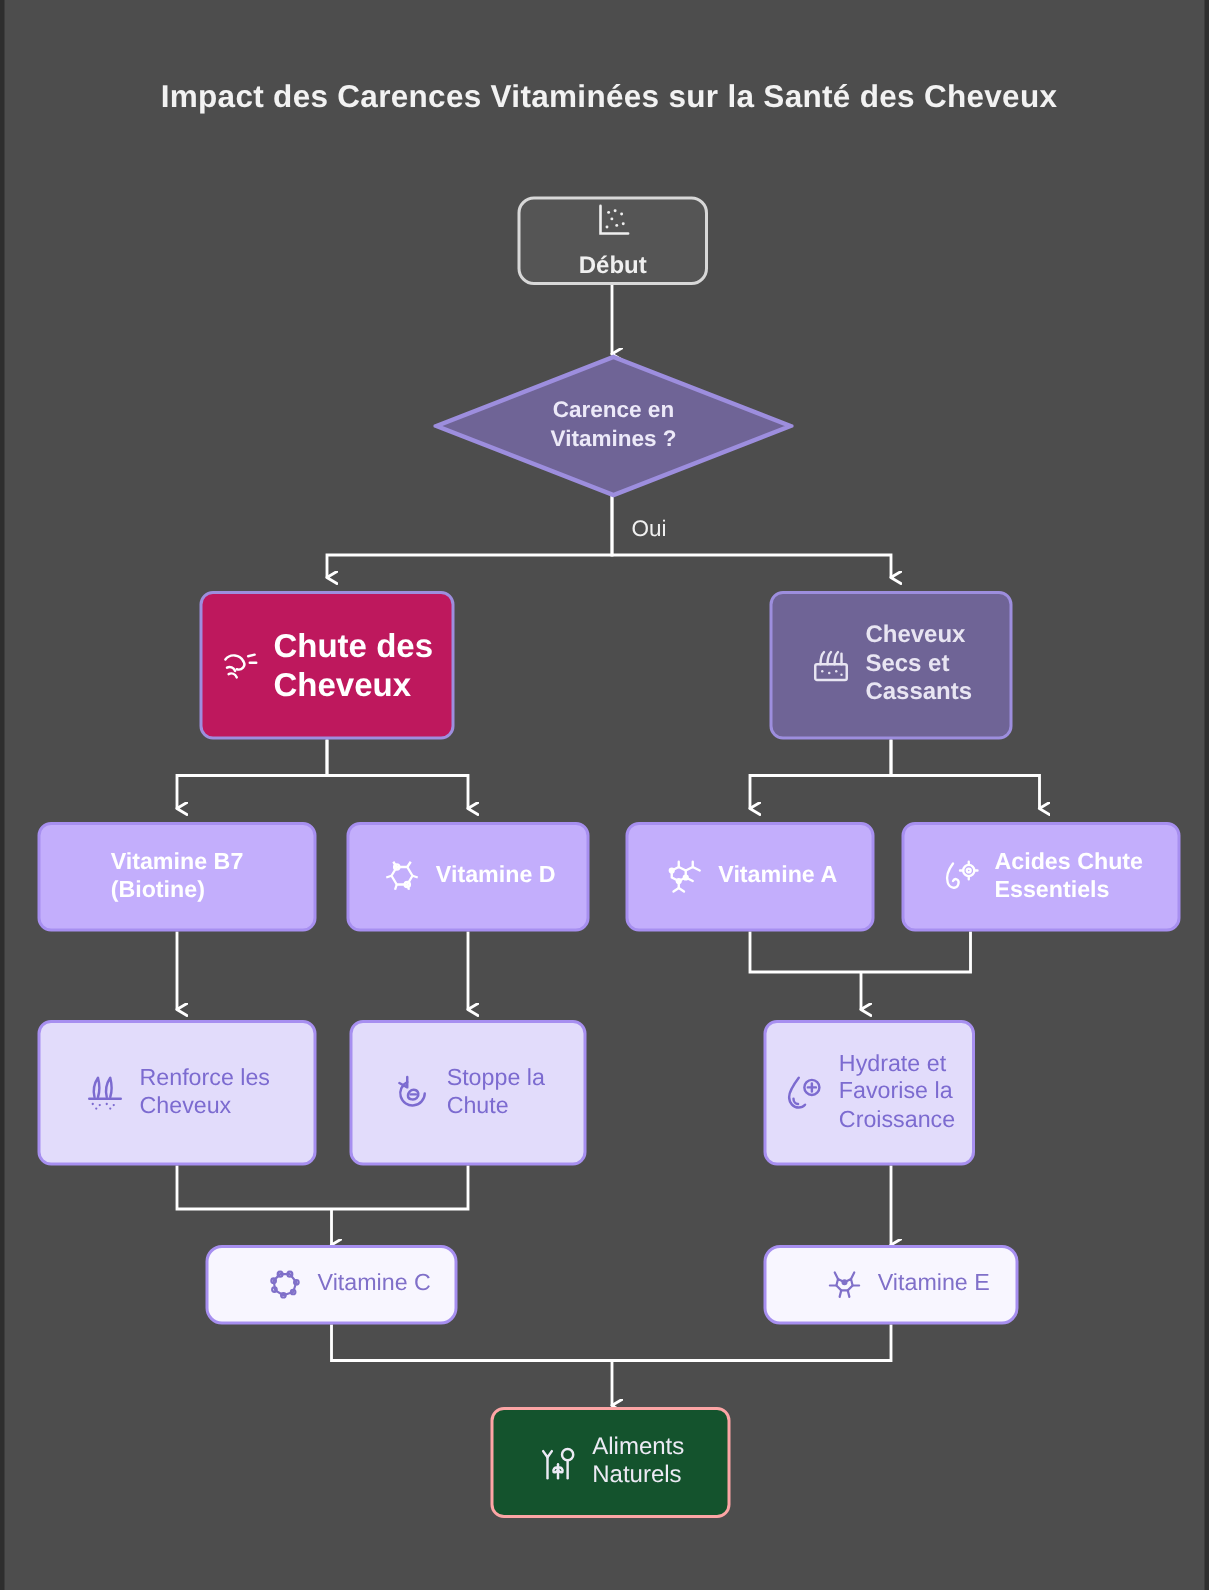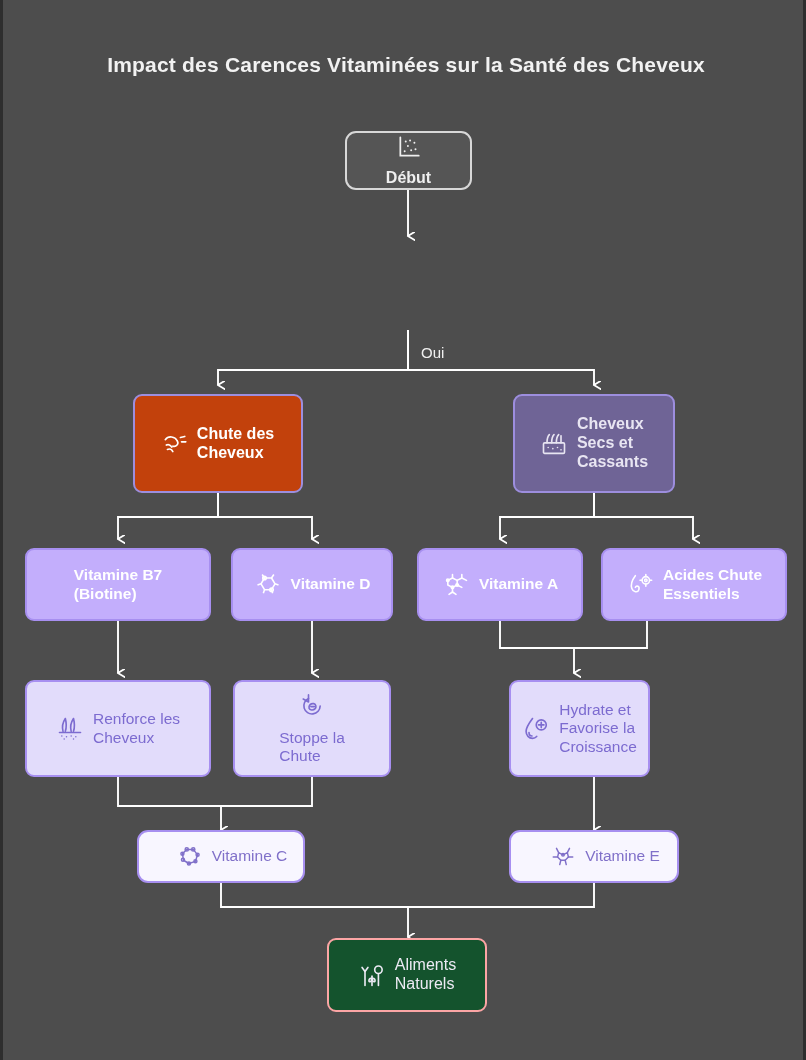--- a/index.html
+++ b/index.html
@@ -79,24 +79,24 @@
     line-height: 1.25;
   }
   .diamond-bg {
     position: absolute;
     left: 0; top: 0;
     width: 100%; height: 100%;
     z-index: 1;
   }
   
   .n-mid {
-    background: #c2410c;
+    background: #be185d;
     border: 2px solid #9d8ede;
     color: #ffffff;
-    font-size: 16px;
+    font-size: 22px;
     font-weight: 600;
   }
   .n-mid2 {
     background: #6f6496;
     border: 2px solid #9d8ede;
     color: #e8e5f2;
     font-size: 16px;
     font-weight: 600;
   }
   
@@ -192,20 +192,27 @@
         <circle cx="14" cy="15" r="0.9" fill="#efefef" stroke="none"></circle>
         <circle cx="17" cy="8" r="0.9" fill="#efefef" stroke="none"></circle>
         <circle cx="9" cy="7" r="0.9" fill="#efefef" stroke="none"></circle>
         <circle cx="18" cy="14" r="0.9" fill="#efefef" stroke="none"></circle>
         <circle cx="13" cy="6" r="0.9" fill="#efefef" stroke="none"></circle>
       </svg>
     </span>
     <span class="lbl">Début</span>
   </div>
 
+  <div class="node n-decision" style="left:286px; top:236px; width:240px; height:96px;">
+    <svg class="diamond-bg" viewBox="0 0 240 96" preserveAspectRatio="none">
+      <polygon points="120,2 238,48 120,94 2,48" fill="#6f6496" stroke="#9d8ede" stroke-width="3"></polygon>
+    </svg>
+    <span class="dtext">Carence en
+Vitamines ?</span>
+  </div>
 
   <div class="edge-label" style="left:418px; top:344px;">Oui</div>
 
   <div class="node n-mid" style="left:130px; top:394px; width:170px; height:99px;">
     <span>
       <svg width="26" height="26" viewBox="0 0 24 24" fill="none" stroke="#ffffff" stroke-width="1.5" stroke-linecap="round" stroke-linejoin="round">
         <path d="M3 8 C6 4, 12 5, 14 9"></path>
         <path d="M14 9 C16 12, 13 15, 10 14"></path>
         <path d="M4 13 C6 12, 8 13, 9 15"></path>
         <path d="M5 17 C7 16, 9 17, 10 19"></path>
@@ -294,21 +301,21 @@
         <circle cx="13" cy="18" r="0.65" fill="#7c6bd0" stroke="none"></circle>
         <circle cx="17" cy="18.6" r="0.65" fill="#7c6bd0" stroke="none"></circle>
         <circle cx="7" cy="20.6" r="0.65" fill="#7c6bd0" stroke="none"></circle>
         <circle cx="15" cy="20.6" r="0.65" fill="#7c6bd0" stroke="none"></circle>
       </svg>
     </span>
     <span class="lbl">Renforce les
 Cheveux</span>
   </div>
 
-  <div class="node n-eff" style="left:230px; top:680px; width:158px; height:97px;flex-direction:column;">
+  <div class="node n-eff" style="left:230px; top:680px; width:158px; height:97px;">
     <span>
       <svg width="28" height="28" viewBox="0 0 24 24" fill="none" stroke="#7c6bd0" stroke-width="1.4" stroke-linecap="round" stroke-linejoin="round">
         <path d="M19 12 A7 7 0 1 1 9 5.5"></path>
         <path d="M9 2.5 L9 8.5 L4.5 6"></path>
         <path d="M9.5 14 C9 11.5, 11 9.5, 13.5 10 C15.5 10.5, 16 13, 14.5 14.5 C13 16, 10 15.5, 9.5 14 Z"></path>
         <path d="M11 12.5 L14 12.5"></path>
       </svg>
     </span>
     <span class="lbl">Stoppe la
 Chute</span>

